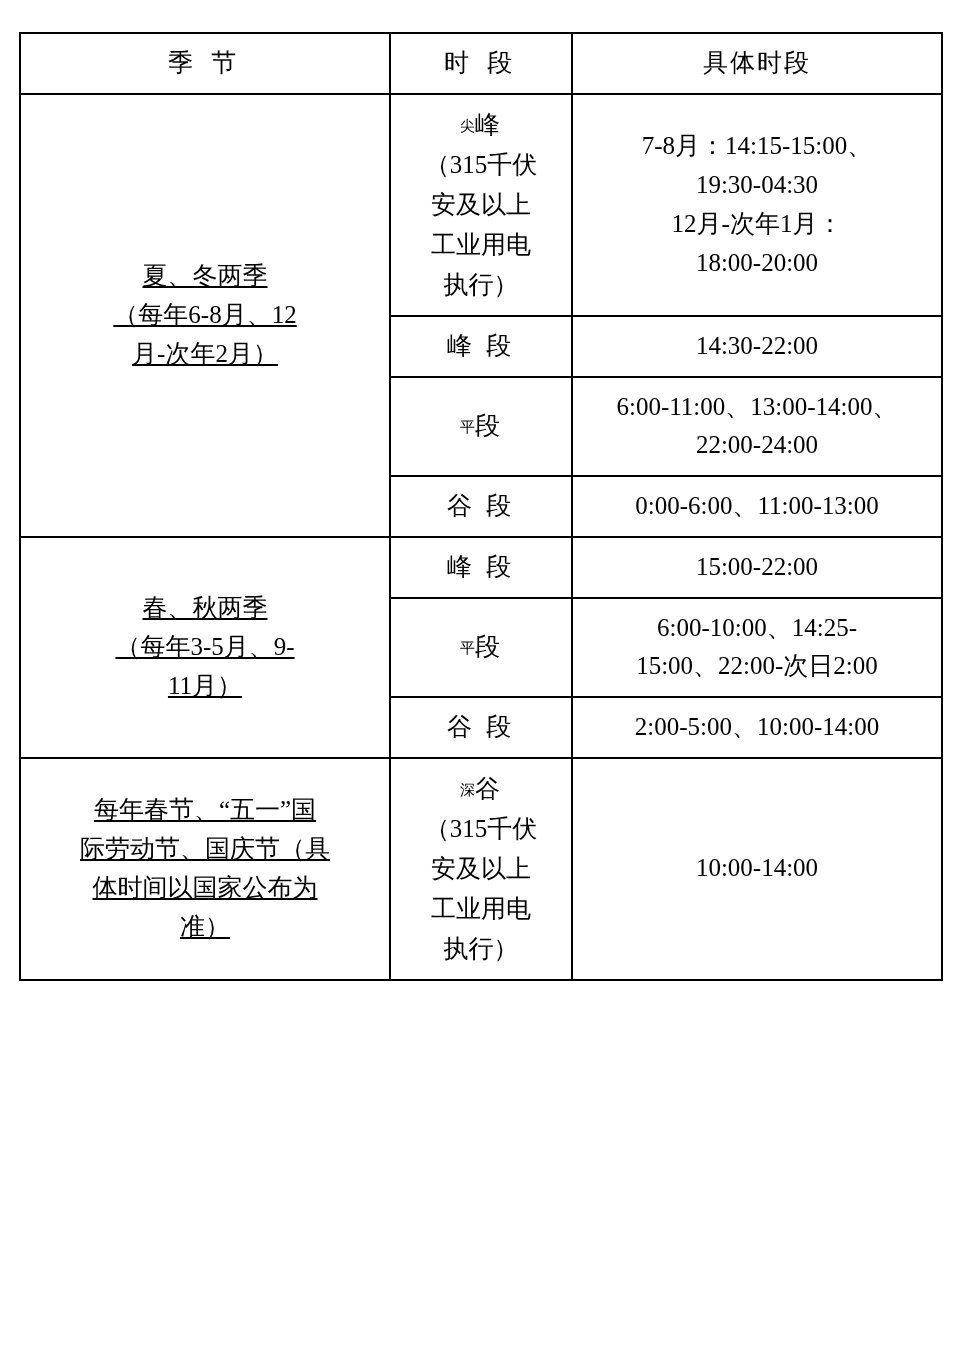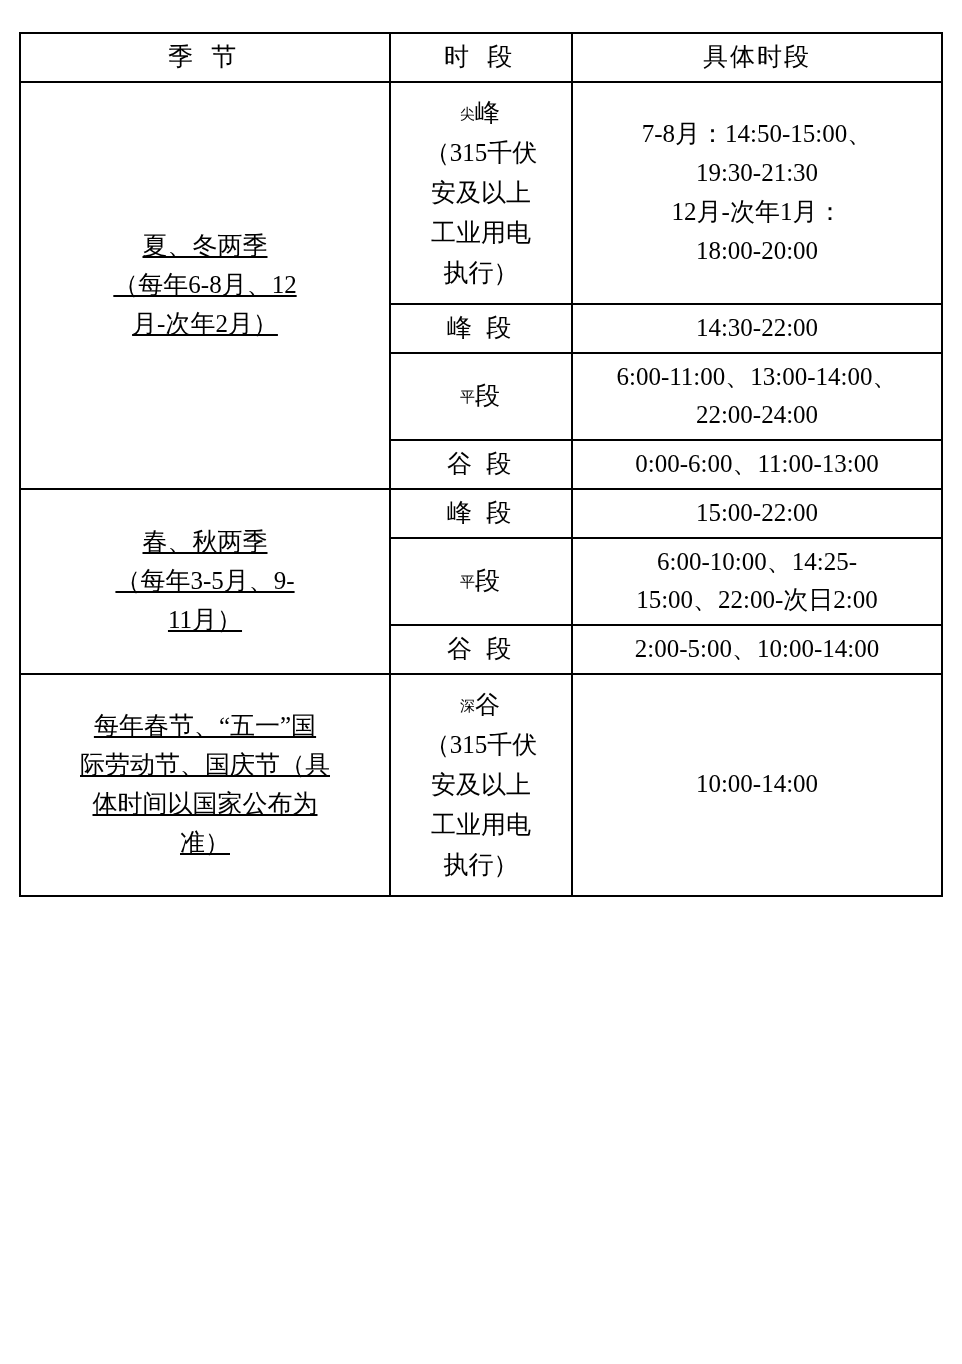--- a/index.html
+++ b/index.html
@@ -34,21 +34,21 @@
     margin: 0 auto;
     width: 922px;
     table-layout: fixed;
   }
   table.tou-table td {
     border: 2px solid #000000;
     text-align: center;
     vertical-align: middle;
     font-size: 25px;
     line-height: 1.55;
-    padding: 4px 6px;
+    padding: 10px 6px;
     font-family: "Liberation Serif", "DejaVu Serif", serif;
   }
   td.head {
     font-size: 26px;
     letter-spacing: 6px;
     padding: 14px 4px;
   }
   td.head.head-third {
     letter-spacing: 2px;
     text-align: center;
@@ -113,22 +113,22 @@
           <span class="nowrap-line">月-次年2月）</span>
         </td>
         <td class="period-cell multiline">
           <span class="nowrap-line"><span class="sup-mark">尖</span><span class="big-word">峰</span></span>
           <span class="nowrap-line">（315千伏</span>
           <span class="nowrap-line">安及以上</span>
           <span class="nowrap-line">工业用电</span>
           <span class="nowrap-line">执行）</span>
         </td>
         <td class="detail-cell">
-          <span class="nowrap-line">7-8月：14:50-15:00、</span>
-          <span class="nowrap-line">19:30-21:30</span>
+          <span class="nowrap-line">7-8月：14:15-15:00、</span>
+          <span class="nowrap-line">19:30-04:30</span>
           <span class="nowrap-line">12月-次年1月：</span>
           <span class="nowrap-line">18:00-20:00</span>
         </td>
       </tr>
       <tr>
         <td class="period-cell">峰 段</td>
         <td class="detail-cell">14:30-22:00</td>
       </tr>
       <tr>
         <td class="period-cell">

